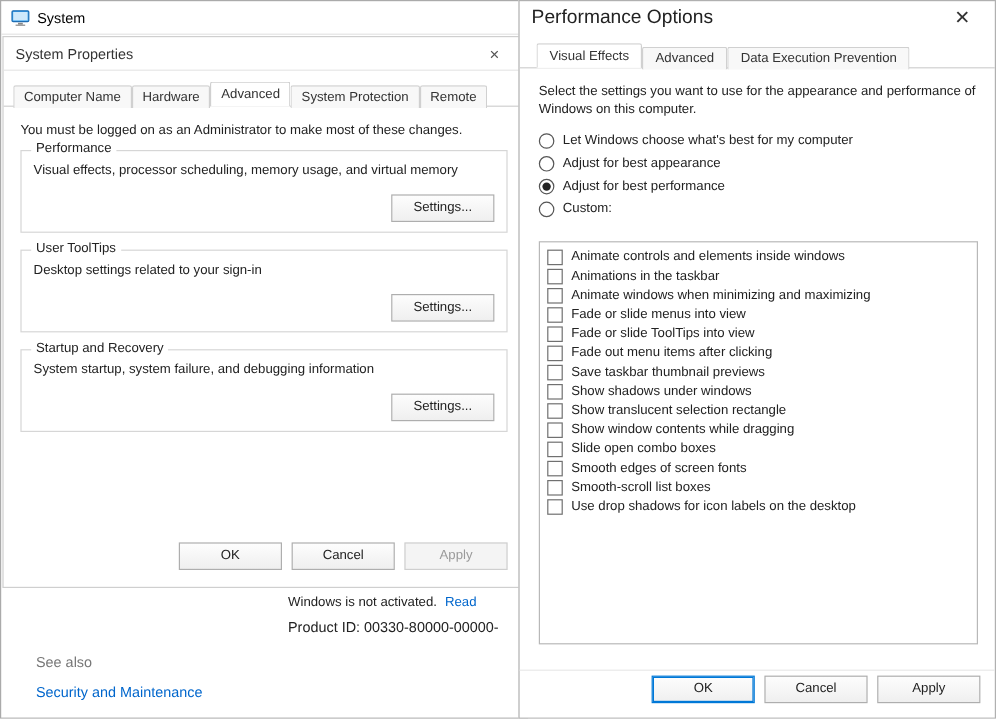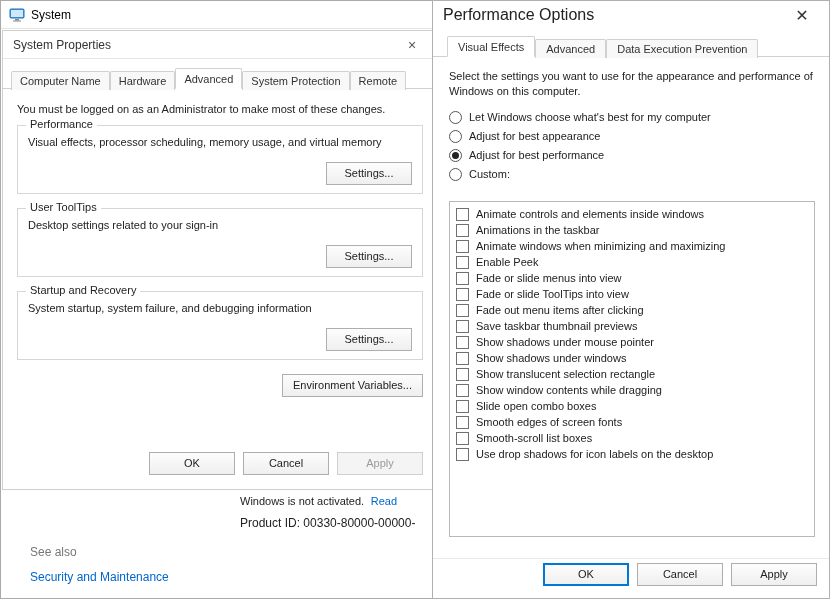--- a/index.html
+++ b/index.html
@@ -112,23 +112,20 @@
       <div class="desc">Desktop settings related to your sign-in</div>
       <div class="btnrow"><span class="btn">Settings...</span></div>
     </div>
 
     <div class="groupbox">
       <span class="legend">Startup and Recovery</span>
       <div class="desc">System startup, system failure, and debugging information</div>
       <div class="btnrow"><span class="btn">Settings...</span></div>
     </div>
 
-    <div class="envrow">
-      <span class="btn" style="min-width:140px">Environment Variables...</span>
-    </div>
   </div>
   <div class="sp-footer">
     <span class="btn">OK</span>
     <span class="btn">Cancel</span>
     <span class="btn disabled">Apply</span>
   </div>
 </div>
 
 <div class="under-text">
   <span>Windows is not activated.</span>
@@ -178,41 +175,33 @@
         <div class="chk-row">
           <span class="chk"></span>
           <span>Animations in the taskbar</span>
         </div>
         <div class="chk-row">
           <span class="chk"></span>
           <span>Animate windows when minimizing and maximizing</span>
         </div>
         <div class="chk-row">
           <span class="chk"></span>
-          <span>Enable Peek</span>
-        </div>
-        <div class="chk-row">
-          <span class="chk"></span>
           <span>Fade or slide menus into view</span>
         </div>
         <div class="chk-row">
           <span class="chk"></span>
           <span>Fade or slide ToolTips into view</span>
         </div>
         <div class="chk-row">
           <span class="chk"></span>
           <span>Fade out menu items after clicking</span>
         </div>
         <div class="chk-row">
           <span class="chk"></span>
           <span>Save taskbar thumbnail previews</span>
-        </div>
-        <div class="chk-row">
-          <span class="chk"></span>
-          <span>Show shadows under mouse pointer</span>
         </div>
         <div class="chk-row">
           <span class="chk"></span>
           <span>Show shadows under windows</span>
         </div>
         <div class="chk-row">
           <span class="chk"></span>
           <span>Show translucent selection rectangle</span>
         </div>
         <div class="chk-row">

